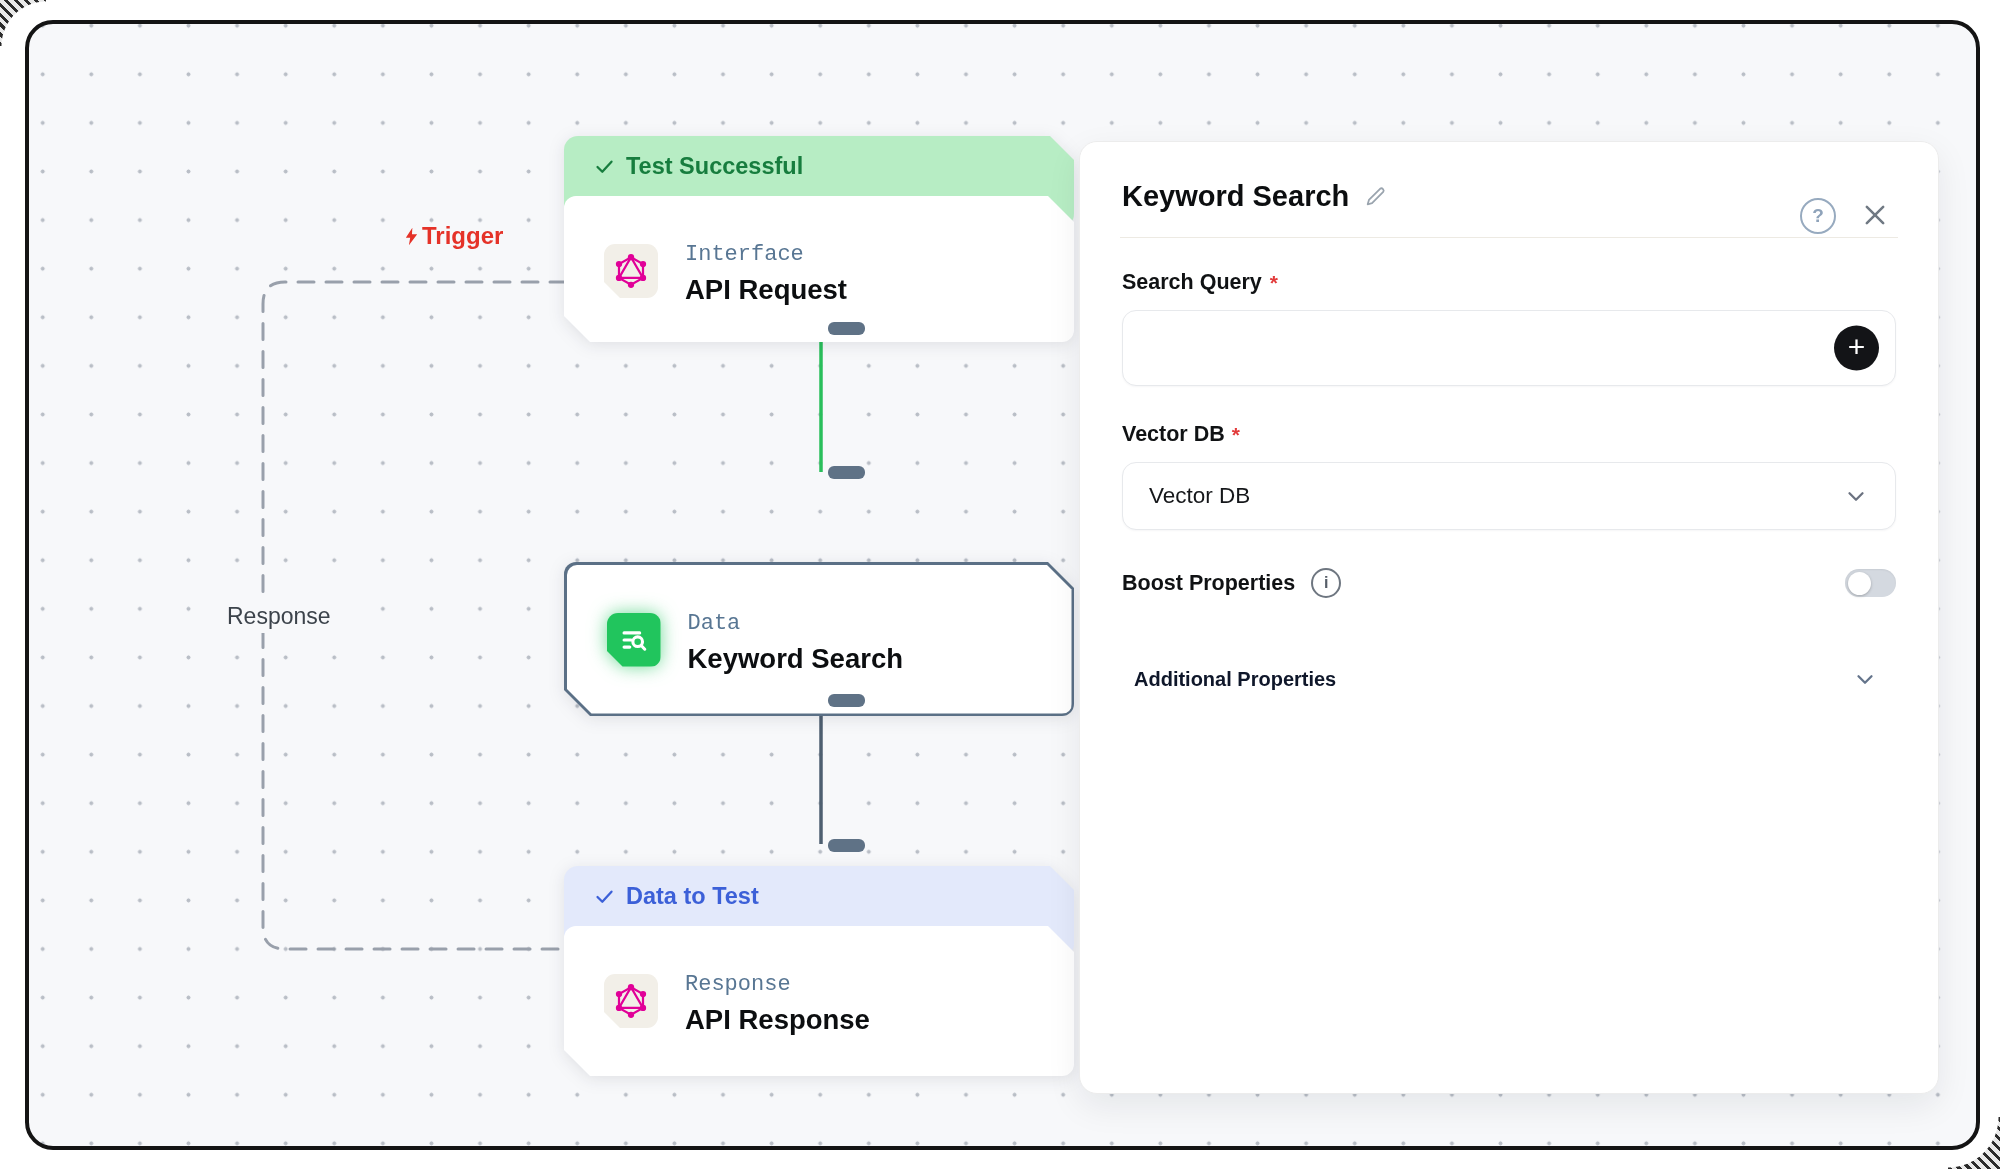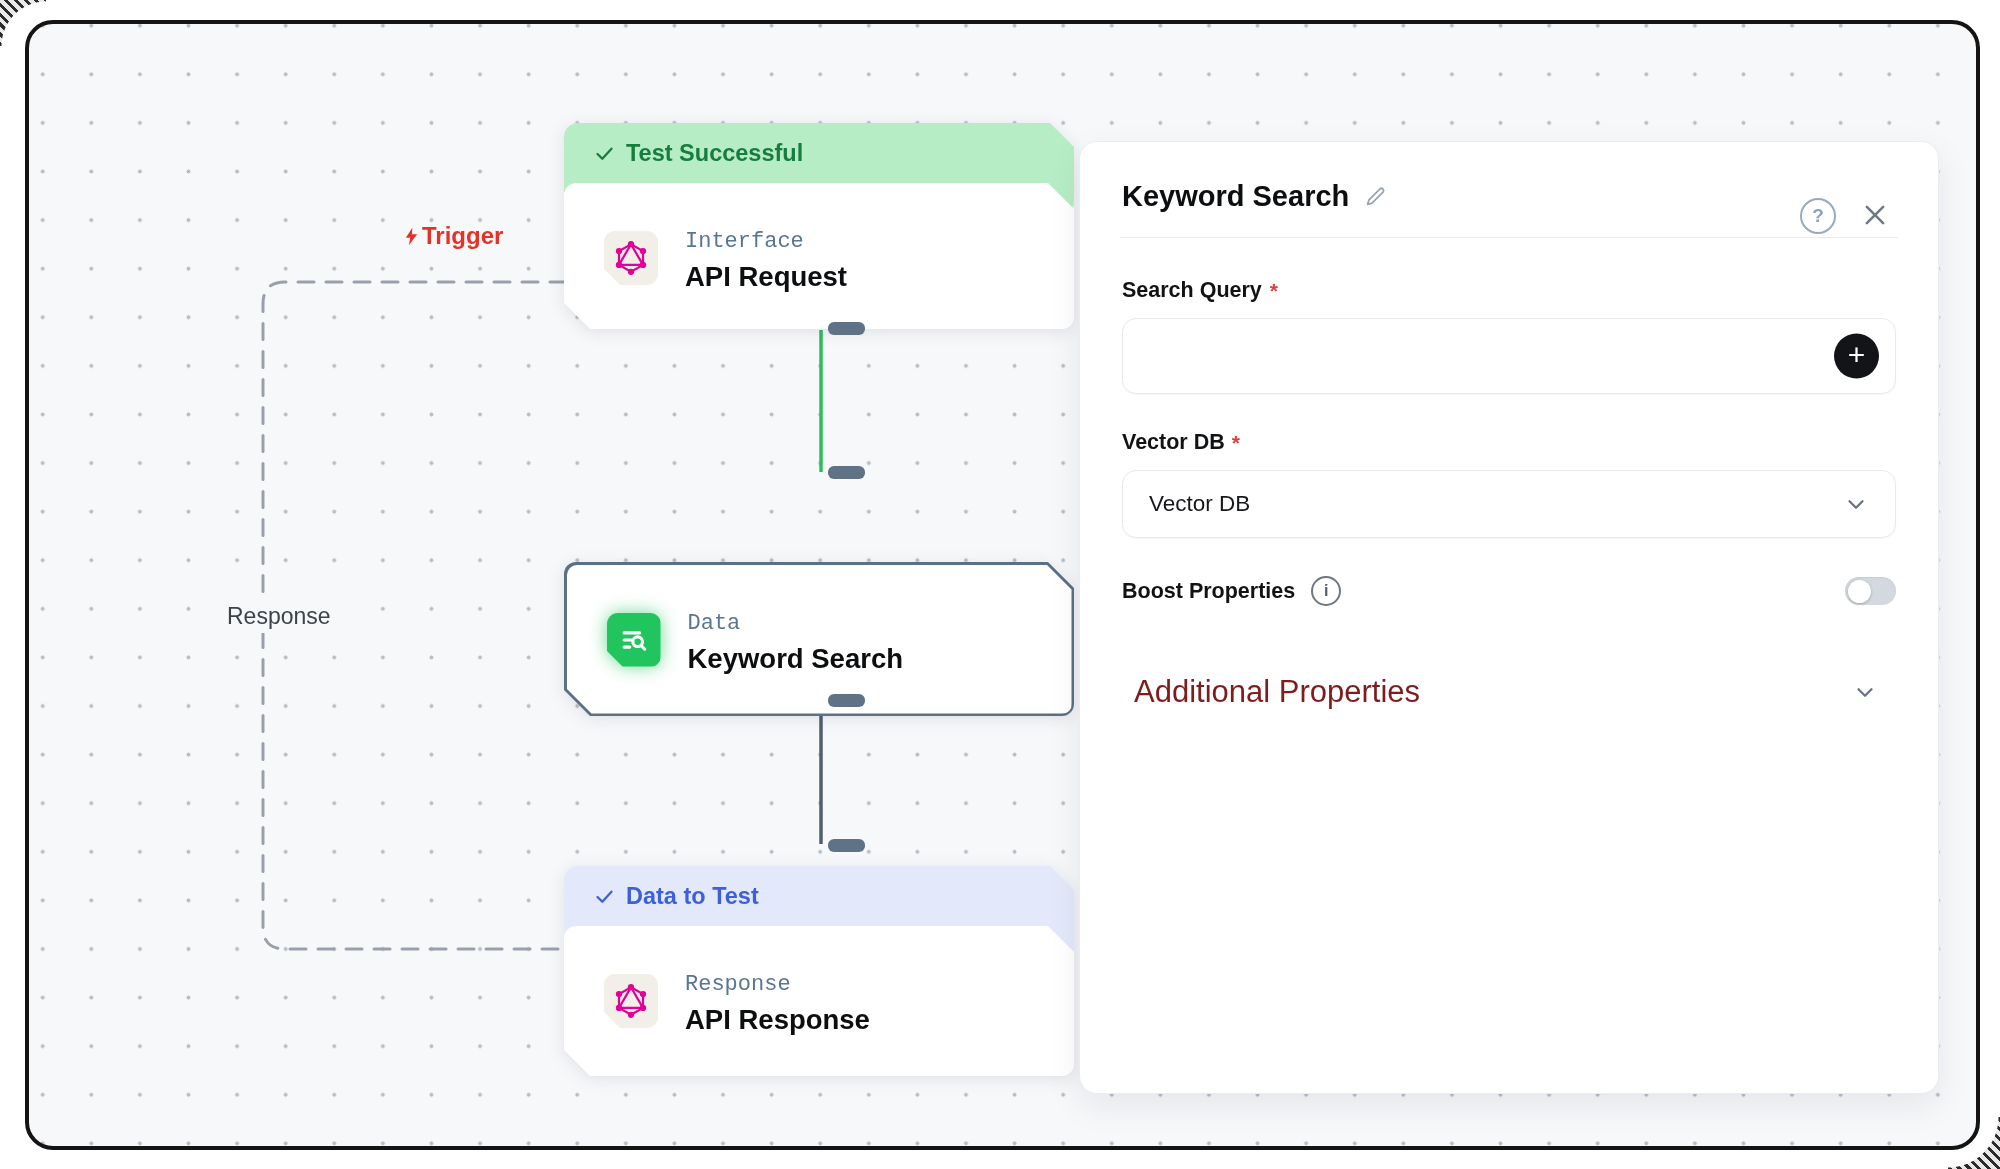--- a/index.html
+++ b/index.html
@@ -49,21 +49,21 @@
   .node-icon-wrap { position:absolute; left:40px; top:48px; width:54px; height:54px; }
   .node-icon { width:54px; height:54px; border-radius:11px; display:flex; align-items:center; justify-content:center;
     clip-path:polygon(0 0,100% 0,100% 100%,16px 100%,0 calc(100% - 16px)); }
   .node-icon.beige { background:#f2efe8; }
   .node-icon.greenfill { background:#21c55d; }
   .glow { filter:drop-shadow(0 0 9px rgba(34,197,94,.65)); }
   .node-text { position:absolute; left:121px; top:46px; }
   .node-cat { font-size:22px; color:#587693;font-family:Liberation Mono, monospace; }
   .node-title { font-size:27.5px; font-weight:700; color:#0c0e10; margin-top:7px; }
 
-  #node1 { top:99px; height:206px; }
+  #node1 { top:112px; height:206px; }
   #node2 { top:478px; height:214px; }
   #node3 { top:842px; height:210px; }
 
   .handle { position:absolute; left:799px; width:37px; height:13px; border-radius:6px;
     background:#5f7286; z-index:3; }
 
   
   .panel { position:absolute; left:1050px; top:117px; width:860px; height:953px; background:#ffffff;
     border:1px solid #ececec; border-radius:18px; box-shadow:0 12px 34px rgba(16,24,40,.08);
     padding:0 42px; z-index:5; }
@@ -73,21 +73,21 @@
   .panel-subtitle { margin-top:14px; font-size:21px; color:#5d7da1; }
   .icon-btn { position:absolute; top:18px; background:none; border:none; cursor:pointer;
     display:flex; align-items:center; justify-content:center; }
   .help-btn { right:60px; width:36px; height:36px; border:2.5px solid #97aabf; border-radius:50%;
     color:#8fa3ba; font-size:19px; font-weight:700; }
   .close-btn { right:4px; width:34px; height:34px; }
   .divider { height:1px; background:#edeae3; margin:24px -2px 0 -2px; }
 
   .field-label { display:flex; align-items:center; gap:7px; font-size:21.5px; font-weight:700; color:#101214; }
   .req { color:#e23b3b; font-size:21px; font-weight:700; }
-  .sq-label { margin-top:40px;gap:8px; }
+  .sq-label { margin-top:32px;gap:8px; }
   .input-box { position:relative; margin-top:15px; height:76px; background:#fff;
     border:1.5px solid #e7e9ec; border-radius:14px; box-shadow:0 1px 2px rgba(16,24,40,.04); }
   .input-box input { position:absolute; inset:0; border:none; outline:none; background:transparent;
     font-size:22px; padding:0 80px 0 24px; border-radius:14px; font-family:"Liberation Sans",sans-serif; }
   .plus-btn { position:absolute; right:16px; top:50%; transform:translateY(-50%); width:45px; height:45px;
     border-radius:50%; background:#131417; color:#fff; border:none; display:flex; align-items:center;
     justify-content:center; font-size:30px; font-weight:400; line-height:1; cursor:pointer; padding-bottom:3px; }
   .vdb-label { margin-top:36px; }
   .select-box { position:relative; margin-top:15px; height:68px; background:#fff;
     border:1.5px solid #e7e9ec; border-radius:14px; box-shadow:0 1px 2px rgba(16,24,40,.04);
@@ -97,21 +97,21 @@
 
   .boost-row { margin-top:38px; display:flex; align-items:center; }
   .info-icon { margin-left:16px; width:30px; height:30px; border:2px solid #6e7680; border-radius:50%;
     color:#565e68; font-size:16px; font-weight:700; display:flex; align-items:center; justify-content:center; }
   .toggle { margin-left:auto; width:51px; height:28px; background:#d4d9e0; border-radius:15px;
     position:relative; cursor:pointer; box-shadow:inset 0 1px 2px rgba(0,0,0,.06); }
   .toggle-knob { position:absolute; left:2.5px; top:2.5px; width:23px; height:23px; border-radius:50%;
     background:#fff; box-shadow:0 1px 3px rgba(0,0,0,.25); }
 
   .addl-row { margin-top:68px; display:flex; align-items:center; padding:0 18px 0 12px; cursor:pointer; }
-  .addl-title { font-size:31px; font-weight:400; color:#7f1d1d; }
+  .addl-title { font-size:20px; font-weight:700; color:#0f172a; }
   .addl-row .chev { margin-left:auto; }
 </style>
 </head>
 <body>
 
 <div class="page">
   <div class="corner-artifact tl"></div>
   <div class="corner-artifact br"></div>
 
   <div class="window">

